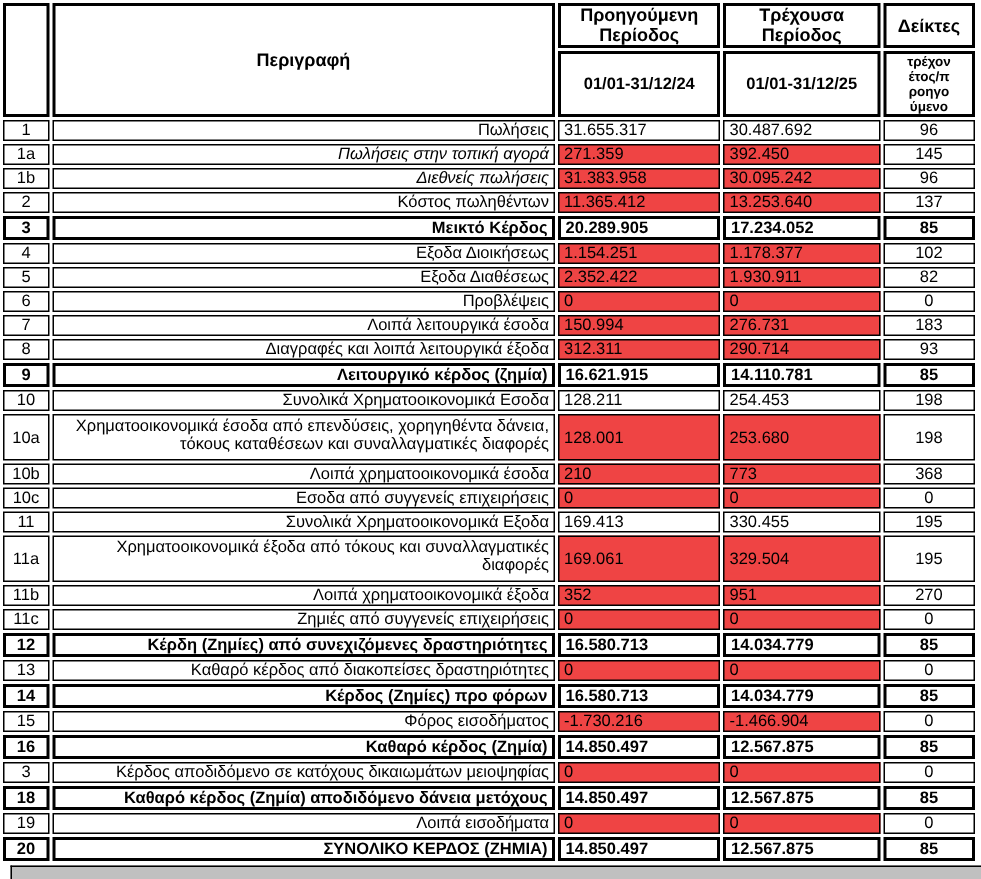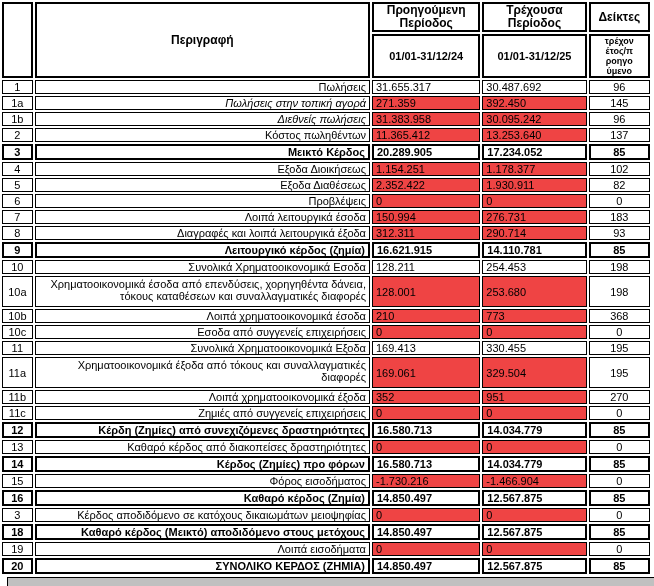--- a/index.html
+++ b/index.html
@@ -275,21 +275,21 @@
         </tr>
         <tr class="row-plain">
           <td class="cell-num">3</td>
           <td class="cell-desc">Κέρδος αποδιδόμενο σε κατόχους δικαιωμάτων μειοψηφίας</td>
           <td class="cell-val green">0</td>
           <td class="cell-val green">0</td>
           <td class="cell-idx">0</td>
         </tr>
         <tr class="row-bold">
           <td class="cell-num">18</td>
-          <td class="cell-desc">Καθαρό κέρδος (Μεικτό) αποδιδόμενο στους μετόχους</td>
+          <td class="cell-desc">Καθαρό κέρδος (Ζημία) αποδιδόμενο δάνεια μετόχους</td>
           <td class="cell-val">14.850.497</td>
           <td class="cell-val">12.567.875</td>
           <td class="cell-idx">85</td>
         </tr>
         <tr class="row-plain">
           <td class="cell-num">19</td>
           <td class="cell-desc">Λοιπά εισοδήματα</td>
           <td class="cell-val green">0</td>
           <td class="cell-val green">0</td>
           <td class="cell-idx">0</td>

